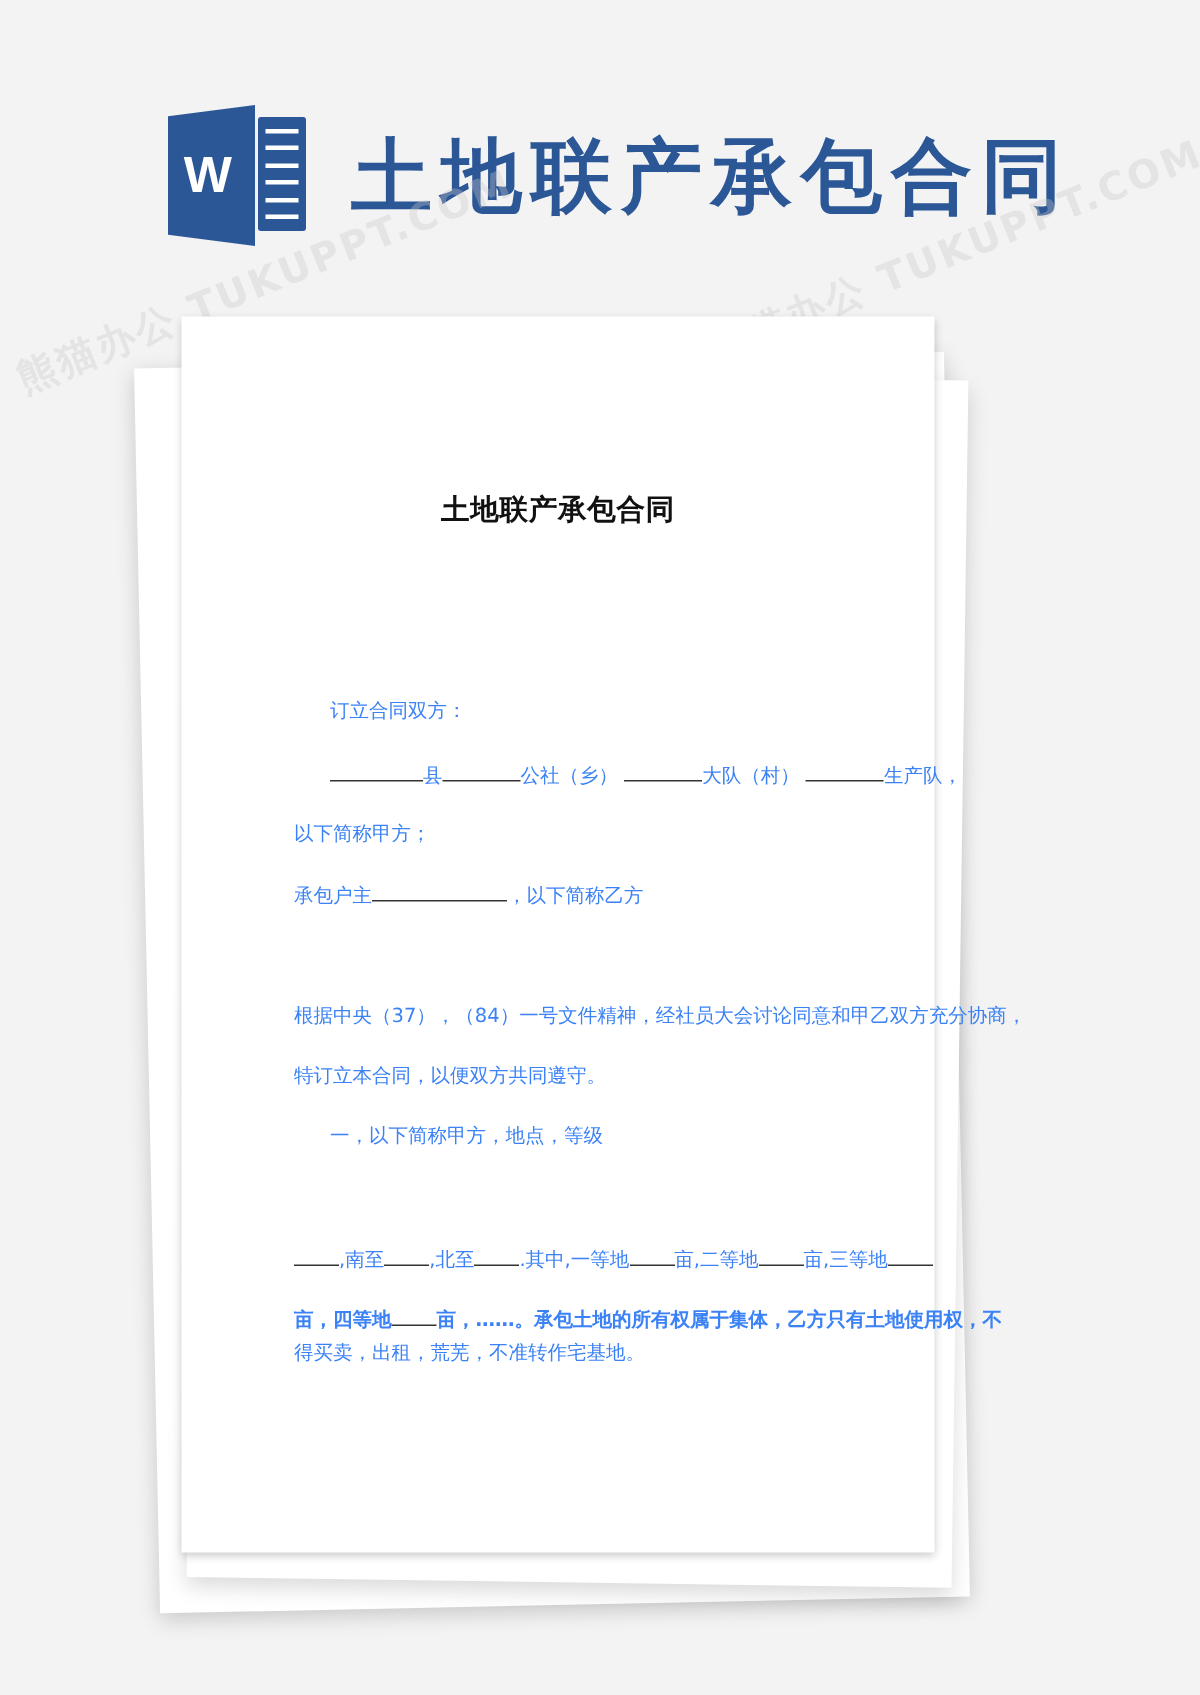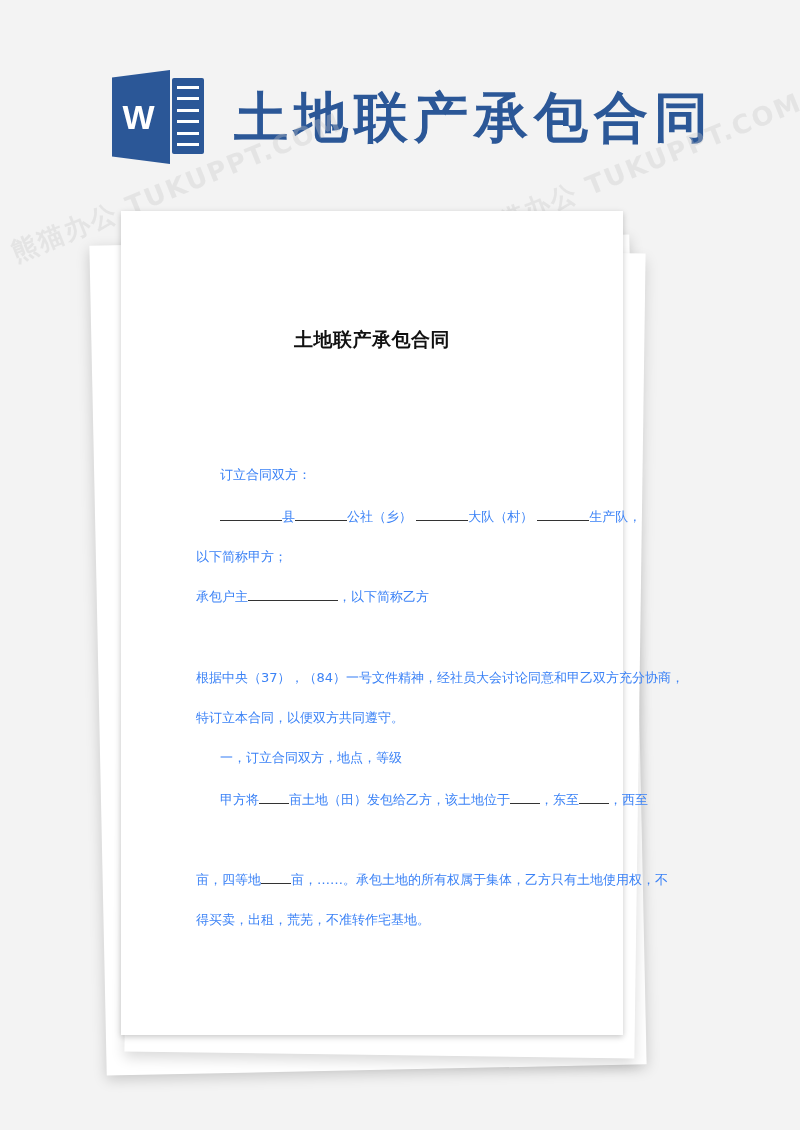--- a/index.html
+++ b/index.html
@@ -110,25 +110,25 @@
 
   <div class="line" style="left:75px;top:338px;">以下简称甲方；</div>
 
   <div class="line" style="left:75px;top:378px;">
     <span>承包户主</span><span class="blank" style="width:90px"></span><span>，以下简称乙方</span>
   </div>
 
   <div class="line" style="left:75px;top:459px;">根据中央（37），（84）一号文件精神，经社员大会讨论同意和甲乙双方充分协商，</div>
   <div class="line" style="left:75px;top:499px;">特订立本合同，以便双方共同遵守。</div>
 
-  <div class="line" style="left:99px;top:539px;">一，订立合同双方，地点，等级</div>
+  <div class="line" style="left:99px;top:539px;">一，以下简称甲方，地点，等级</div>
 
-  <div class="line" style="left:99px;top:581px;">
-    <span>甲方将</span><span class="blank" style="width:30px"></span><span>亩土地（田）发包给乙方，该土地位于</span><span class="blank" style="width:30px"></span><span>，东至</span><span class="blank" style="width:30px"></span><span>，西至</span>
+
+  <div class="line" style="left:75px;top:621px;">
+    <span class="blank" style="width:30px"></span><span>,南至</span><span class="blank" style="width:30px"></span><span>,北至</span><span class="blank" style="width:30px"></span><span>.其中,一等地</span><span class="blank" style="width:30px"></span><span>亩,二等地</span><span class="blank" style="width:30px"></span><span>亩,三等地</span><span class="blank" style="width:30px"></span>
   </div>
 
-
-  <div class="line" style="left:75px;top:661px;">
+  <div class="line" style="left:75px;top:661px;font-weight:bold;">
     <span>亩，四等地</span><span class="blank" style="width:30px"></span><span>亩，……。承包土地的所有权属于集体，乙方只有土地使用权，不</span>
   </div>
 
-  <div class="line" style="left:75px;top:701px;">得买卖，出租，荒芜，不准转作宅基地。</div>
+  <div class="line" style="left:75px;top:684px;">得买卖，出租，荒芜，不准转作宅基地。</div>
 </div>
 
 </body></html>

